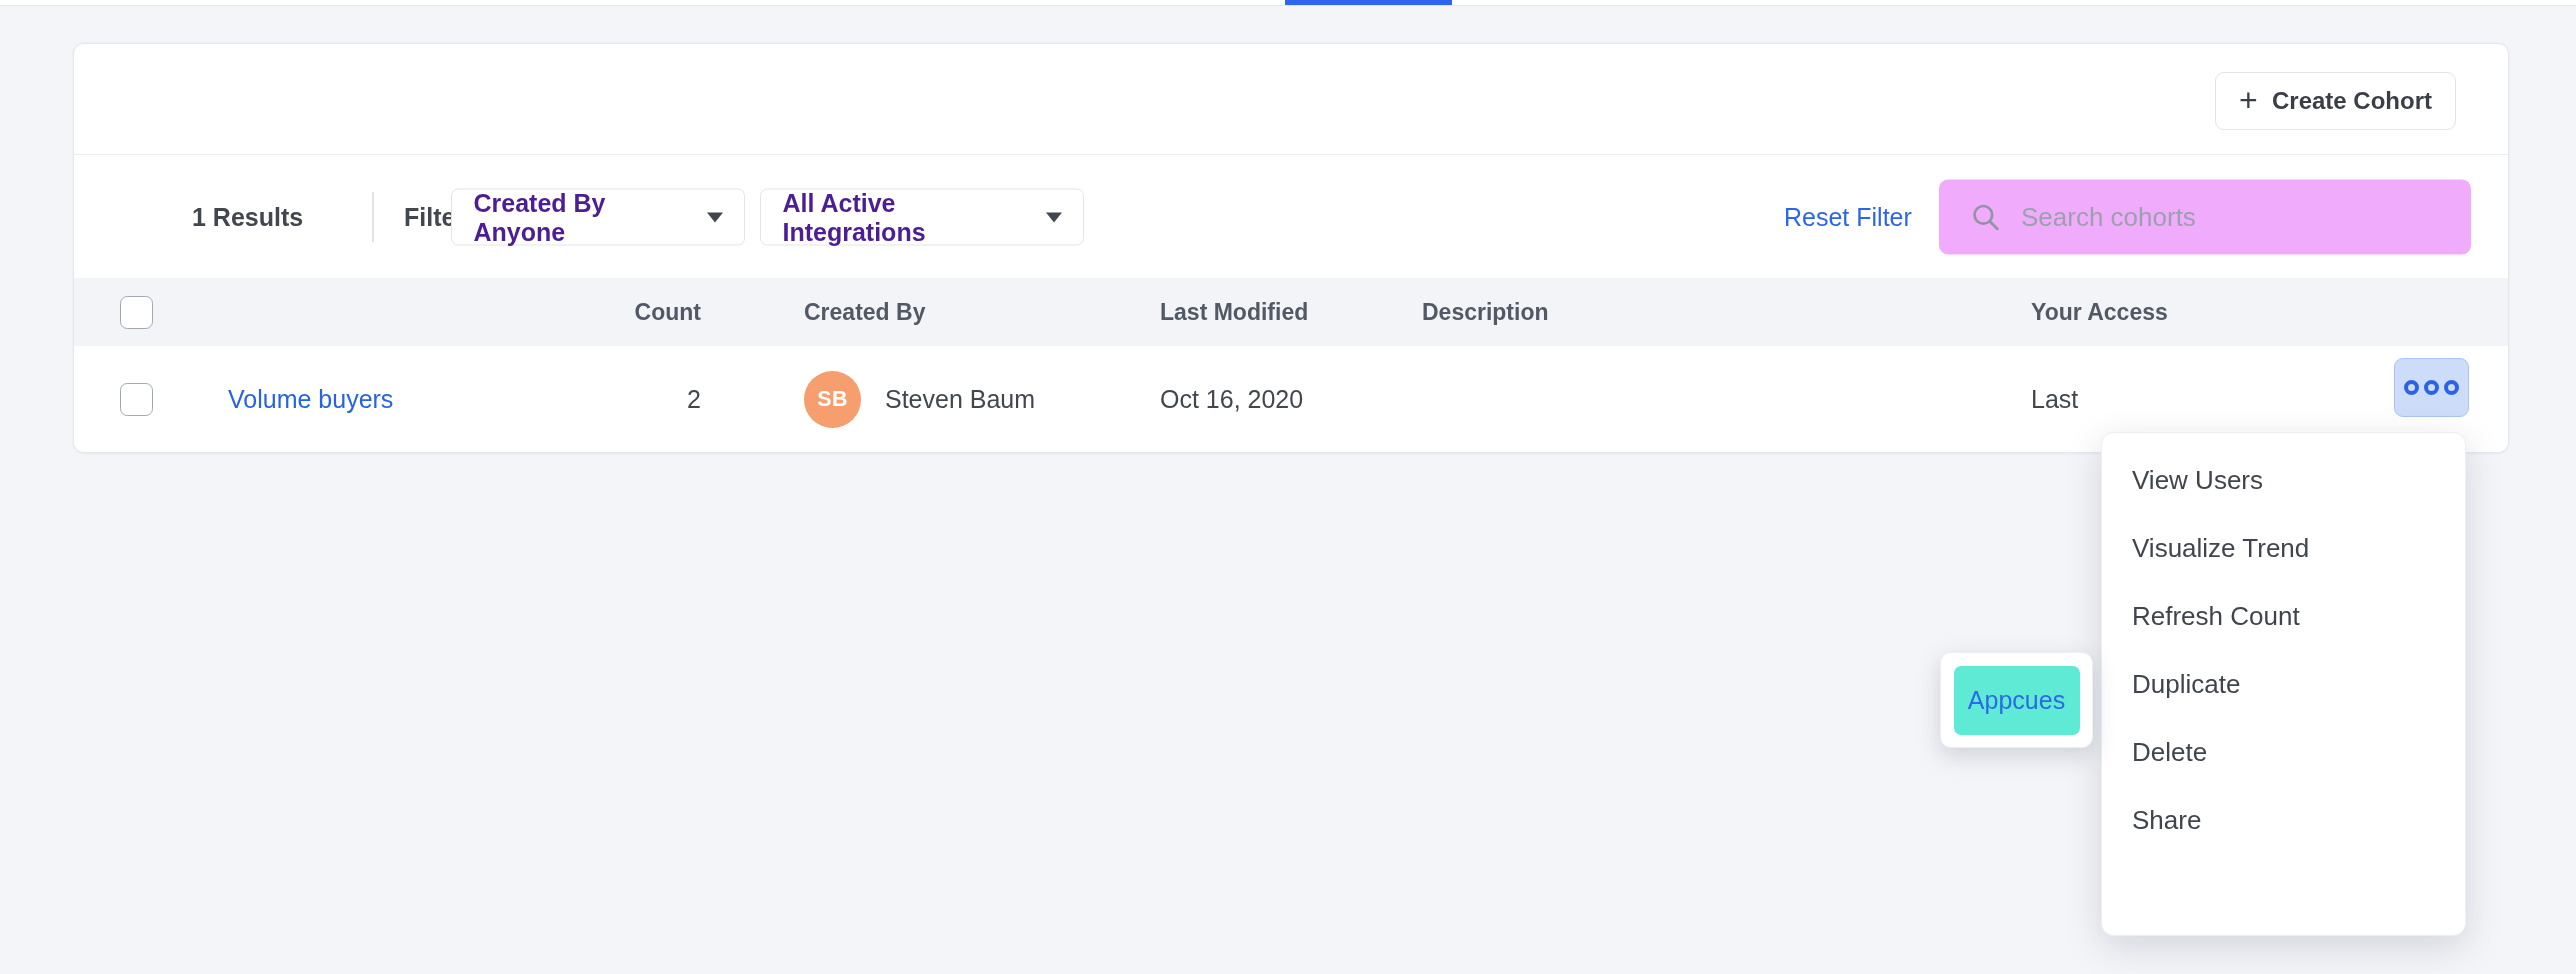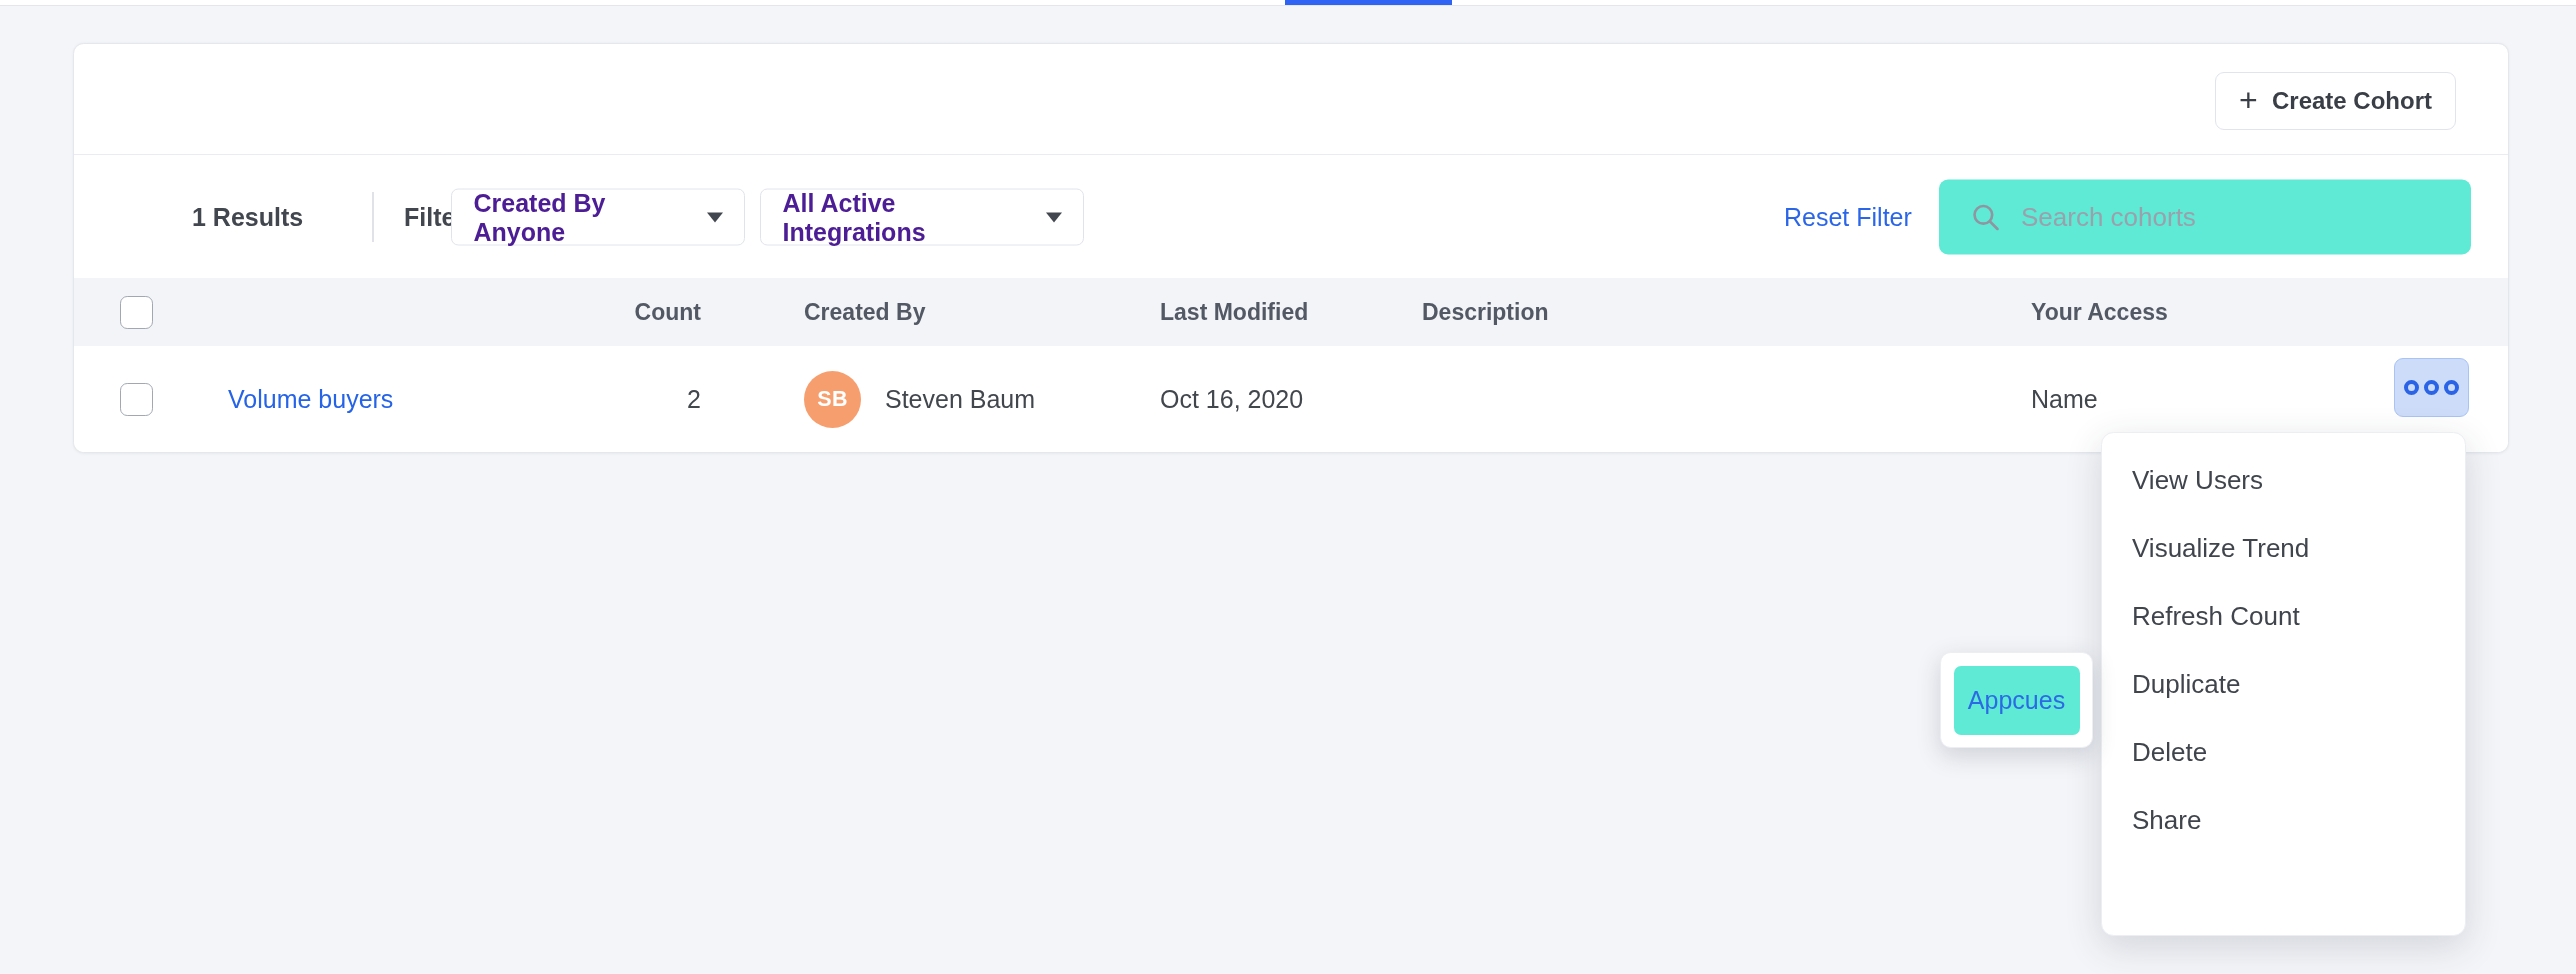--- a/index.html
+++ b/index.html
@@ -45,21 +45,21 @@
   .dropdown{
     display:flex;align-items:center;gap:16px;height:57px;padding:0 21.5px;
     background:#fff;border:1.8px solid #e0e4ea;border-radius:7.2px;cursor:pointer;
     font-size:25px;font-weight:700;color:#4c1d95;box-sizing:border-box;
   }
   .dd-created{left:377px;width:294px;justify-content:space-between;}
   .dd-integrations{left:686px;width:324px;justify-content:space-between;}
   .caret-down{width:0;height:0;border-left:8px solid transparent;border-right:8px solid transparent;border-top:10px solid #42474f;}
   .reset-link{left:1710px;font-size:25px;color:#2b66e8;cursor:pointer;}
   .search-box{
-    left:1865px;width:532px;height:75px;background:#5eead4;border-radius:9px;
+    left:1865px;width:532px;height:75px;background:#f0abfc;border-radius:9px;
     display:flex;align-items:center;padding:0 0 0 32px;box-sizing:border-box;gap:18px;
   }
   .search-box input{
     border:none;outline:none;background:transparent;flex:1;
     font-family:"Liberation Sans", sans-serif;font-size:26px;color:#41464e;min-width:0;
   }
   .search-box input::placeholder{color:#9aa1ad;}
 
   
   .thead{
@@ -205,21 +205,21 @@
     <div class="cell c-creator">
       <div class="avatar">
         <span>SB</span>
       </div>
       <span class="creator-name">Steven Baum</span>
     </div>
     <div class="cell c-modified">
         <span>Oct 16, 2020</span>
       </div>
     <div class="cell c-access">
-        <span>Name</span>
+        <span>Last</span>
       </div>
     <div class="cell c-actions">
       <div class="actions-btn">
         <span class="dot"></span>
         <span class="dot"></span>
         <span class="dot"></span>
       </div>
     </div>
   </div>
 </div>

